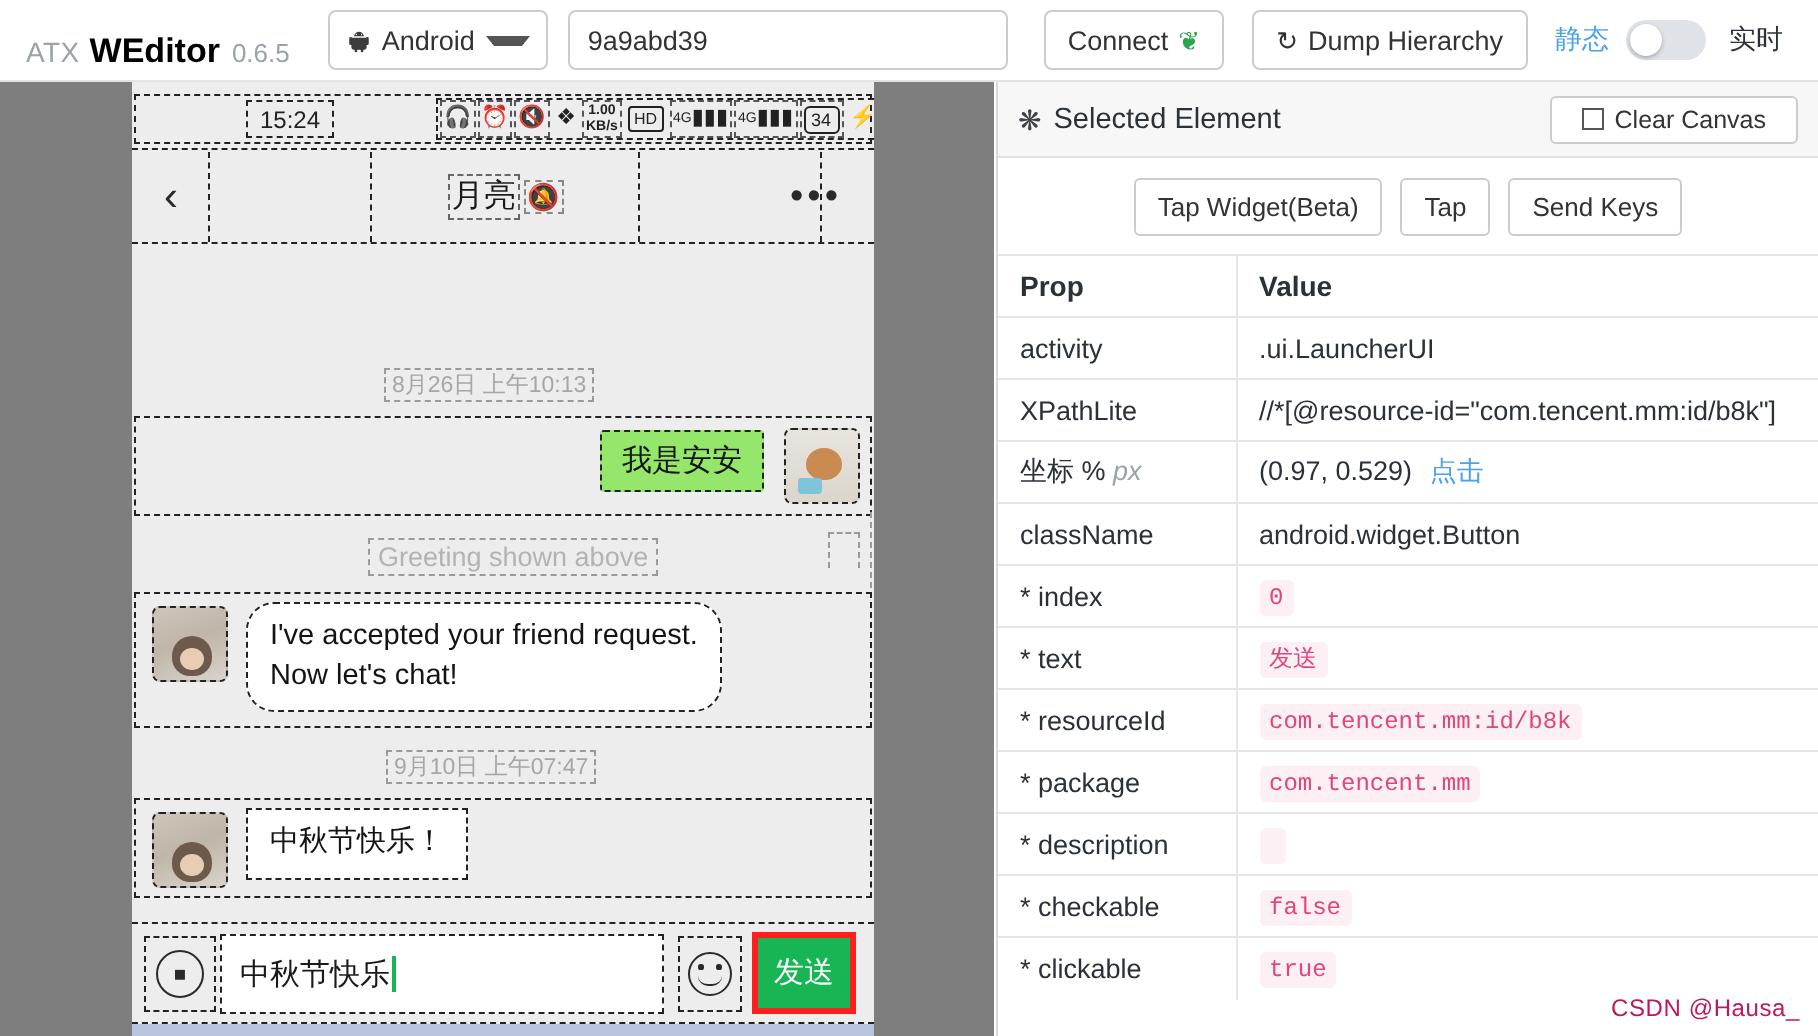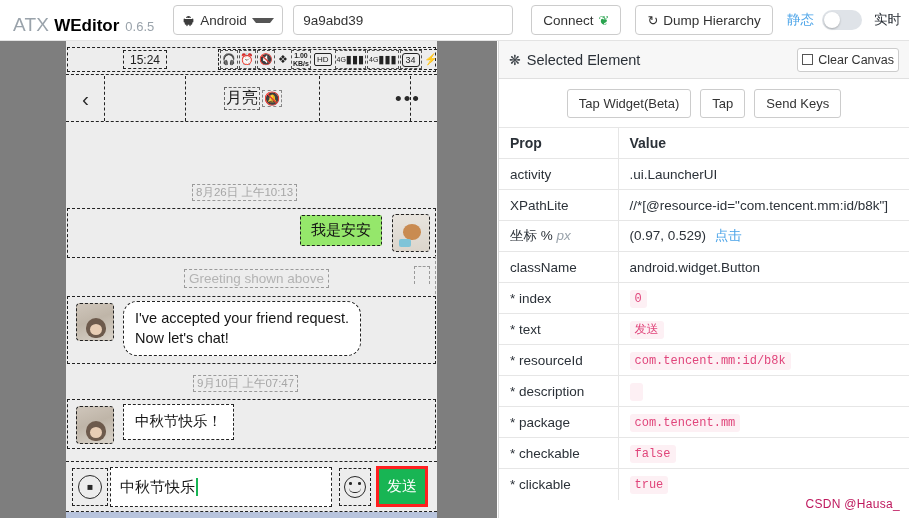--- a/index.html
+++ b/index.html
@@ -13,21 +13,21 @@
   #app { position: relative; width: 909px; height: 518px; }
 
   
   .topbar {
     position: absolute; left: 0; top: 0; width: 909px; height: 41px;
     background: #ffffff;
     border-bottom: 1px solid #e3e3e3;
     display: flex; align-items: center;
   }
   .brand { margin-left: 13px; display: flex; align-items: baseline; white-space: nowrap; }
-  .brand .b1 { color: #9aa3ab; font-size: 19px; letter-spacing: .2px; }
+  .brand .b1 { color: #9aa3ab; font-size: 14px; letter-spacing: .2px; }
   .brand .b2 { color: #000000; font-size: 17px; font-weight: bold; margin-left: 5px; margin-top: 12px; }
   .brand .b3 { color: #9aa3ab; font-size: 13px; margin-left: 6px; }
 
   .dev-select {
     margin-left: 19px; height: 30px; min-width: 110px;
     border: 1px solid #ccc; border-radius: 4px; background: #fff;
     display: flex; align-items: center; padding: 0 8px;
     font-size: 13.5px; color: #333; cursor: pointer;
   }
   .android-ico { width: 13px; height: 13px; margin-right: 5px; position: relative; display:inline-block; }
@@ -158,21 +158,21 @@
   }
   .rp-head {
     height: 38px; background: #f7f7f7; border-bottom: 1px solid #e0e0e0;
     display: flex; align-items: center; padding: 0 10px;
   }
   .rp-head .star { font-size: 14px; color: #3c4248; margin-right: 6px; }
   .rp-head .ttl { font-size: 14.5px; color: #2b3138; }
   .clear-btn {
     margin-left: auto; height: 24px; border: 1px solid #ccc; border-radius: 3px;
     background: #fff; font-size: 12.5px; color: #333;
-    display: flex; align-items: center; padding: 0 4px; cursor: pointer;
+    display: flex; align-items: center; padding: 0 15px; cursor: pointer;
   }
   .cbx { width: 11px; height: 11px; border: 1.3px solid #555; margin-right: 5px; background:#fff; }
 
   .rp-actions { height: 48px; display: flex; align-items: center; justify-content: center; gap: 9px; text-align: right; }
   .abtn { height: 29px; border: 1px solid #ccc; border-radius: 3px; background: #fff;
           font-size: 13px; color: #333; display: flex; align-items: center; padding: 0 11px; cursor: pointer; }
 
   table.props { width: 100%; border-collapse: collapse; table-layout: fixed; }
   table.props th, table.props td {
     border-top: 1px solid #e6e6e6; border-right: 1px solid #e6e6e6;
@@ -399,26 +399,26 @@
         </tr>
         <tr>
           <td>* text</td>
           <td><span class="code">发送</span></td>
         </tr>
         <tr>
           <td>* resourceId</td>
           <td><span class="code">com.tencent.mm:id/b8k</span></td>
         </tr>
         <tr>
+          <td>* package</td>
+          <td><span class="code">com.tencent.mm</span></td>
+        </tr>
+        <tr>
           <td>* description</td>
           <td><span class="code empty">&nbsp;</span></td>
-        </tr>
-        <tr>
-          <td>* package</td>
-          <td><span class="code">com.tencent.mm</span></td>
         </tr>
         <tr>
           <td>* checkable</td>
           <td><span class="code">false</span></td>
         </tr>
         <tr>
           <td>* clickable</td>
           <td><span class="code">true</span></td>
         </tr>
       </tbody>

